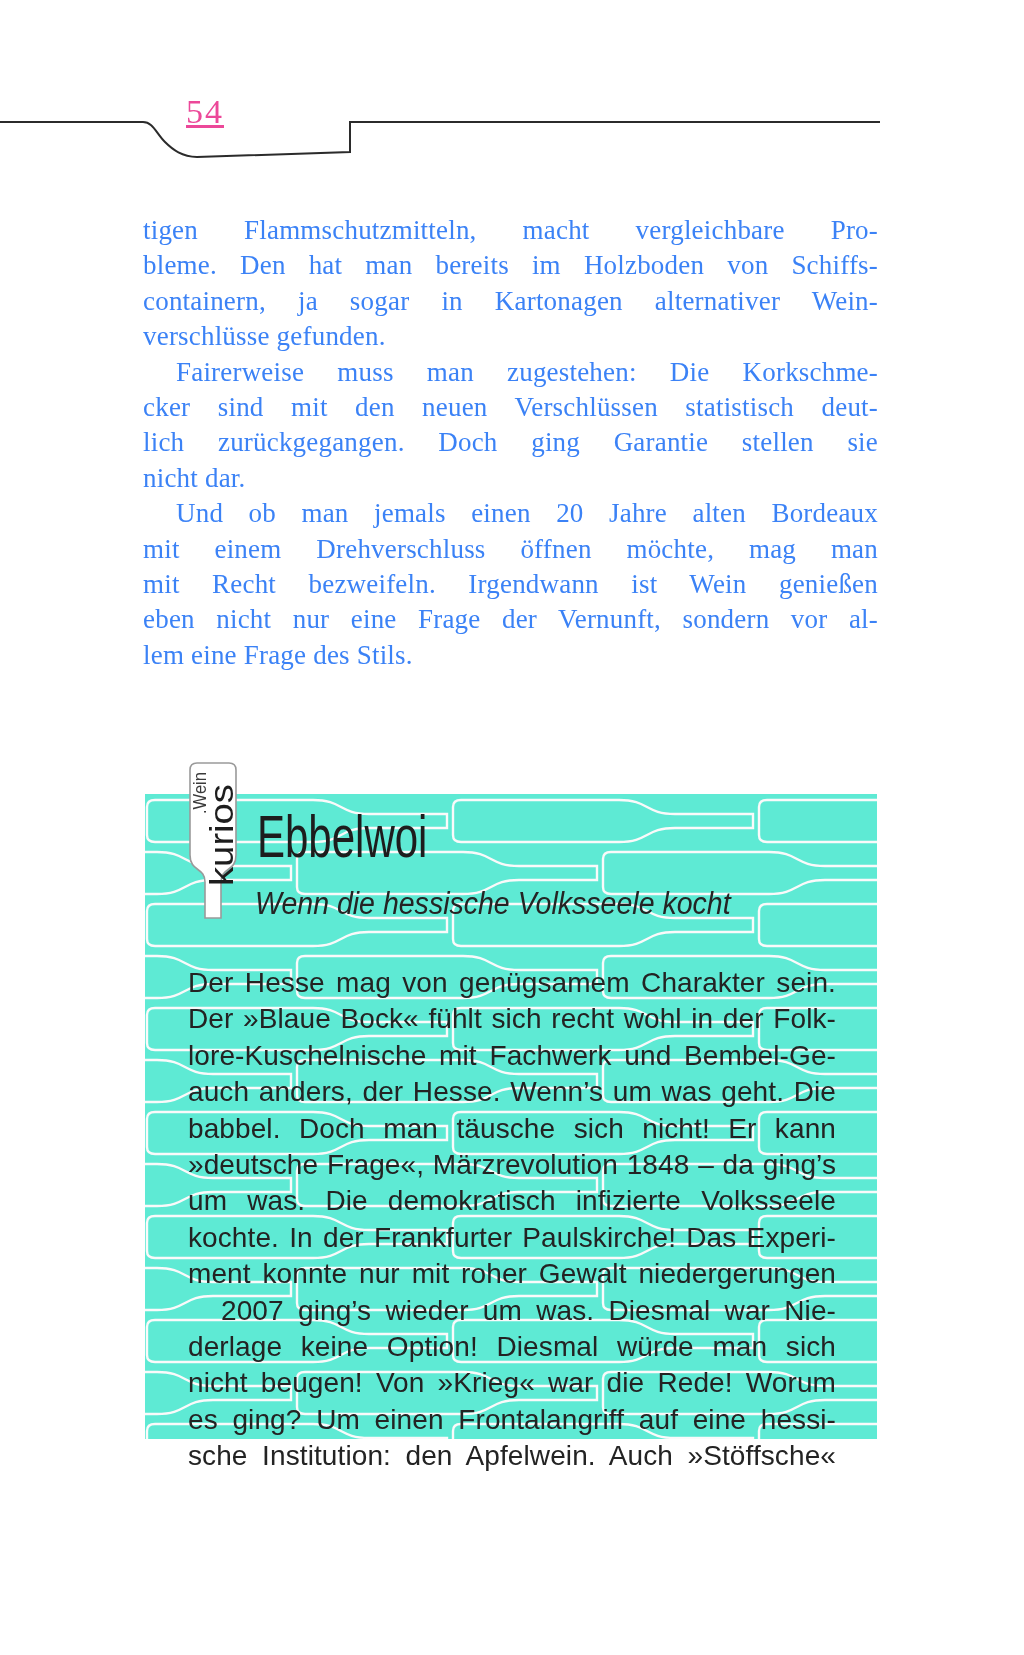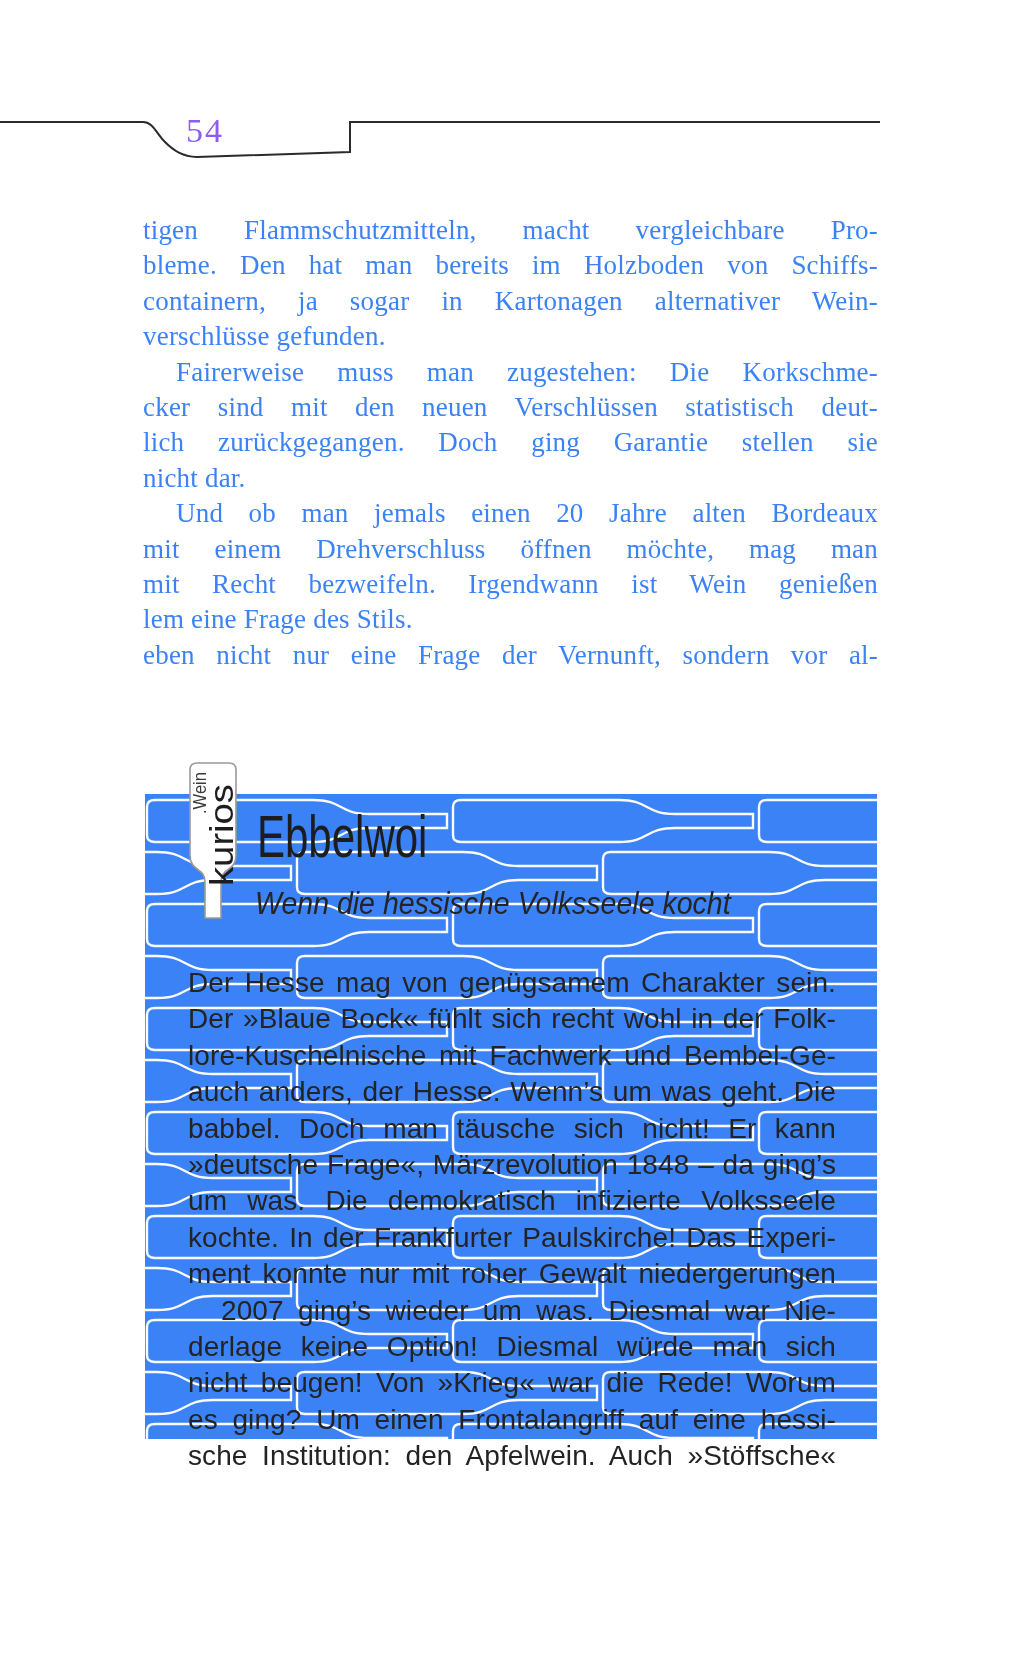--- a/index.html
+++ b/index.html
@@ -8,25 +8,26 @@
     position: relative;
     overflow: hidden;
     font-family: "Liberation Serif", serif;
     color: #1b1b1b;
   }
 
   
   .runhead-svg { position: absolute; left: 0; top: 100px; }
   .page-number {
     position: absolute;
-    left: 186px; top: 113px;
+    left: 186px; top: 94px;
     width: 70px;
     font: 34px/36px "Liberation Serif", serif;
-    color: #8b5cf6;
+    color: #ec4899;
     letter-spacing: 2px;
+    text-decoration: underline;
   }
 
   
   .main-text {
     position: absolute;
     left: 143px; top: 213px;
     width: 735px;
     font: 27px/35.4px "Liberation Serif", serif;
     color: #3b82f6;
     letter-spacing: 0.2px;
@@ -34,21 +35,21 @@
 
   .tline { text-align: justify; text-align-last: justify; white-space: normal; }
   .tline.lastline { text-align-last: left; }
   .tline.indent { text-indent: 33px; }
 
   
   .feature-box {
     position: absolute;
     left: 145px; top: 794px;
     width: 732px; height: 645px;
-    background: #3b82f6;
+    background: #5eead4;
   }
   .box-pattern { position: absolute; left: 0; top: 0; width: 100%; height: 100%; }
 
   .feature-title {
     position: absolute;
     left: 112px; top: 12px;
     font: 400 60px/62px "Liberation Sans", sans-serif;
     color: #1d1d1d;
     transform: scaleX(0.70);
     transform-origin: left top;
@@ -94,22 +95,22 @@
     <div>
       <div class="tline indent">Fairerweise muss man zugestehen: Die Korkschme-</div>
       <div class="tline">cker sind mit den neuen Verschlüssen statistisch deut-</div>
       <div class="tline">lich zurückgegangen. Doch ging Garantie stellen sie</div>
       <div class="tline lastline">nicht dar.</div>
     </div>
     <div>
       <div class="tline indent">Und ob man jemals einen 20 Jahre alten Bordeaux</div>
       <div class="tline">mit einem Drehverschluss öffnen möchte, mag man</div>
       <div class="tline">mit Recht bezweifeln. Irgendwann ist Wein genießen</div>
+      <div class="tline">eben nicht nur eine Frage der Vernunft, sondern vor al-</div>
       <div class="tline lastline">lem eine Frage des Stils.</div>
-      <div class="tline">eben nicht nur eine Frage der Vernunft, sondern vor al-</div>
     </div>
   </div>
 
 <div class="feature-box">
   <svg class="box-pattern" width="732" height="739">
     <defs>
       <g id="bottleH">
         <path d="M10 2 H168 C198 2 194 16 224 16 H302 V30 H224 C194 30 198 44 168 44 H10 Q2 44 2 37 V9 Q2 2 10 2 Z" fill="none" stroke="#fafafa" stroke-width="2.4"></path>
       </g>
       <pattern id="bottles" width="306" height="104" patternUnits="userSpaceOnUse">

